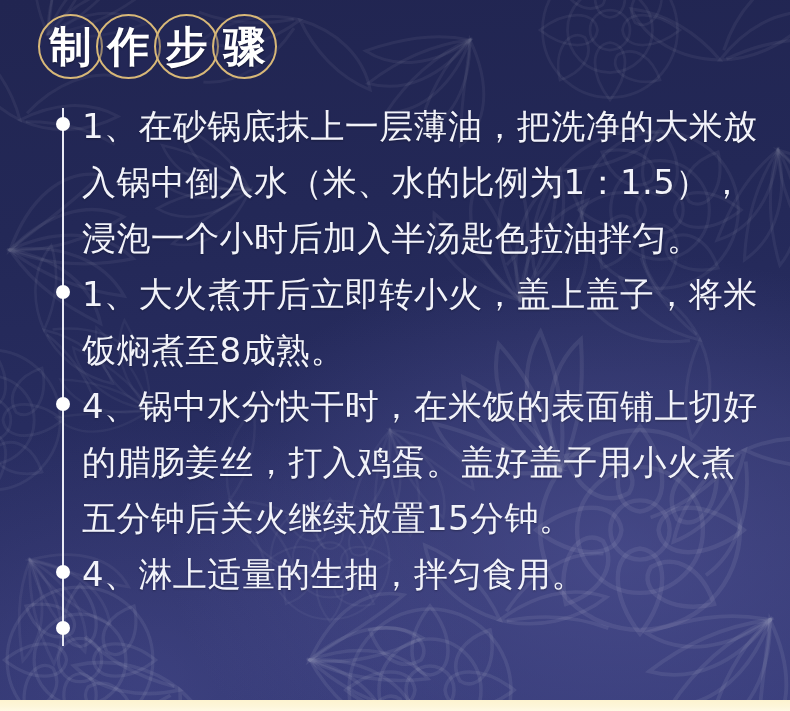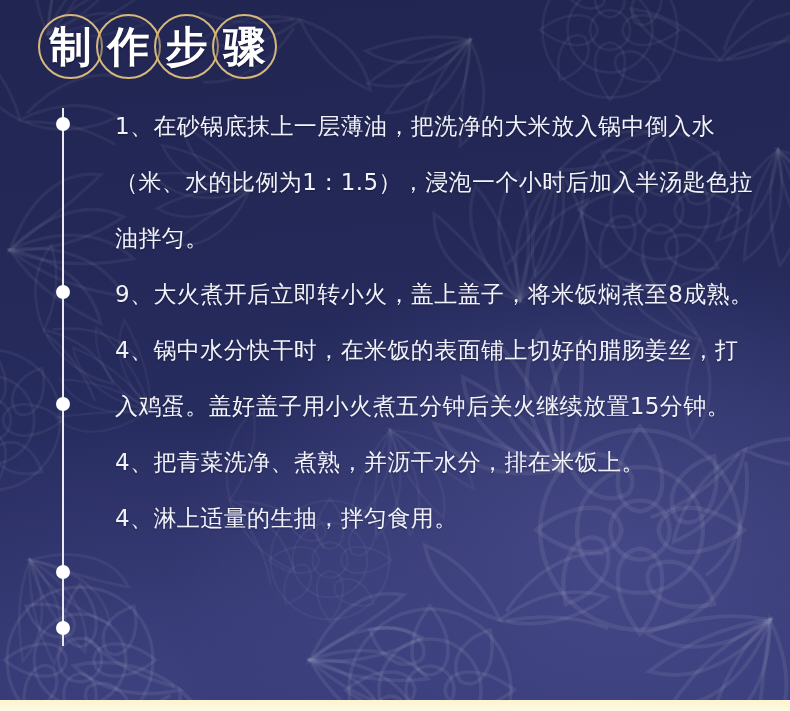--- a/index.html
+++ b/index.html
@@ -91,28 +91,27 @@
 
   
   .steps {
     position: absolute;
     left: 82px;
     top: 98px;
     width: 678px;
   }
   .step {
     position: relative;
-    font-size: 23px;
+    font-size: 34px;
     line-height: 56px;
     color: #f2f3fa;
     letter-spacing: 0.4px;
     text-shadow: 0 1px 2px rgba(0,0,0,0.30);
     font-family: "DejaVu Sans", "Liberation Sans", sans-serif;
     font-weight: 400;
-    margin-left: 33px;
   }
 </style>
 </head>
 <body>
 
 <div id="page">
 
   <div class="pattern-layer">
     <svg viewBox="0 0 790 711" preserveAspectRatio="none" xmlns="http://www.w3.org/2000/svg">
       <defs>
@@ -205,21 +204,20 @@
 
   <div class="timeline-line"></div>
   <div class="timeline-dot" style="top:117px;"></div>
   <div class="timeline-dot" style="top:285px;"></div>
   <div class="timeline-dot" style="top:397px;"></div>
   <div class="timeline-dot" style="top:565px;"></div>
   <div class="timeline-dot" style="top:621px;"></div>
 
   <div class="steps">
     <p class="step">1、在砂锅底抹上一层薄油，把洗净的大米放入锅中倒入水（米、水的比例为1：1.5），浸泡一个小时后加入半汤匙色拉油拌匀。</p>
-    <p class="step">9、大火煮开后立即转小火，盖上盖子，将米饭焖煮至8成熟。</p>
+    <p class="step">1、大火煮开后立即转小火，盖上盖子，将米饭焖煮至8成熟。</p>
     <p class="step">4、锅中水分快干时，在米饭的表面铺上切好的腊肠姜丝，打入鸡蛋。盖好盖子用小火煮五分钟后关火继续放置15分钟。</p>
-    <p class="step">4、把青菜洗净、煮熟，并沥干水分，排在米饭上。</p>
     <p class="step">4、淋上适量的生抽，拌匀食用。</p>
   </div>
 
   <div class="bottom-strip"></div>
 
 </div>
 
 </body></html>

